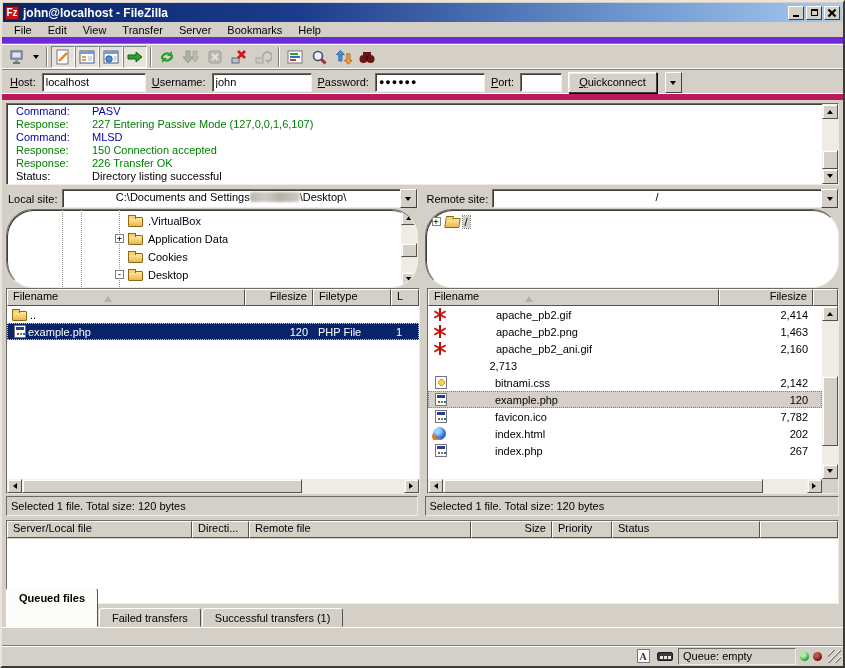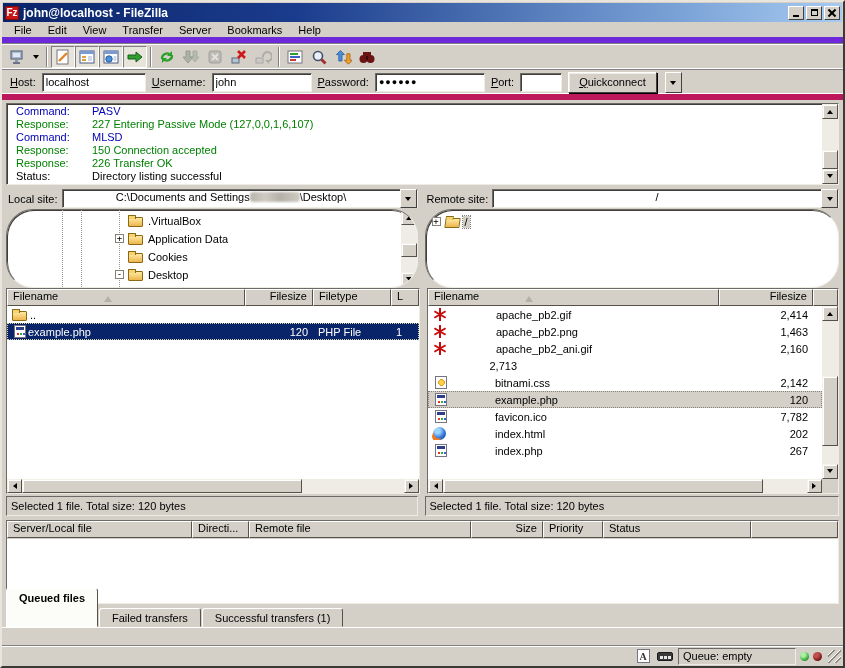--- a/index.html
+++ b/index.html
@@ -149,21 +149,21 @@
   
   .statusline-row{height:24px;display:flex;padding:2px 4px;gap:7px;justify-content:center;}
   .statusline{height:20px;line-height:18px;padding:0 4px;border:1px solid;border-color:#6c6a66 #efece6 #efece6 #6c6a66;}
   .statusline.left{width:414px;} .statusline.right{width:417px;}
 
   
   .queue-band{padding:2px 4px 0 4px;}
   .queue-pane{border:1px solid;border-color:#6c6a66 #efece6 #efece6 #6c6a66;display:flex;flex-direction:column;height:84px;}
   .q-header{height:18px;display:flex;flex:none;}
   .q-body{flex:1;background:#fff;}
-  .qc0{width:185px;} .qc1{width:57px;} .qc2{width:222px;} .qc3{width:72px;justify-content:flex-end;}
+  .qc0{width:185px;} .qc1{width:57px;} .qc2{width:222px;} .qc3{width:81px;justify-content:flex-end;}
   .qc4{width:60px;} .qc5{width:148px;} .qcf{flex:1;}
 
   
   .tabs-row{height:23px;display:flex;align-items:flex-end;padding-left:4px;gap:1px;}
   .tab{height:19px;padding:2px 12px;background:#d4d0c8;border:1px solid;border-color:#fff #56524a #d4d0c8 #fff;
     border-radius:3px 3px 0 0;line-height:14px;}
   .tab.active{height:39px;background:#fcfcf8;font-weight:bold;border-bottom-color:#fcfcf8;}
 
   .filler{flex:1;border-top:1px solid #fff;}
 

